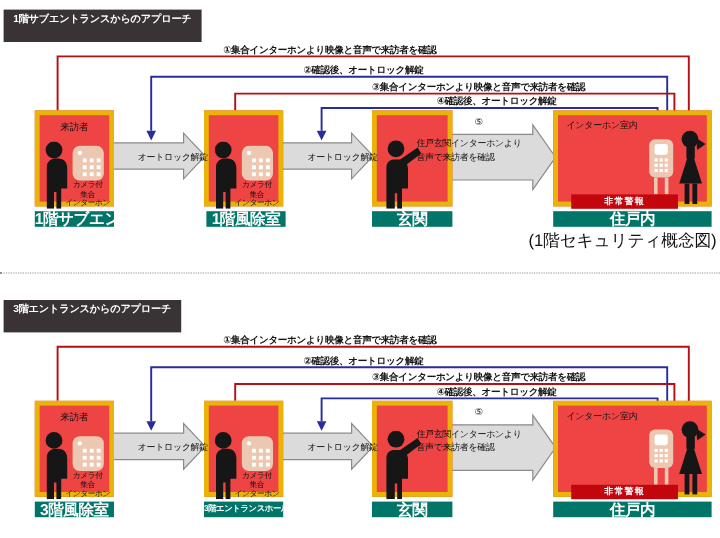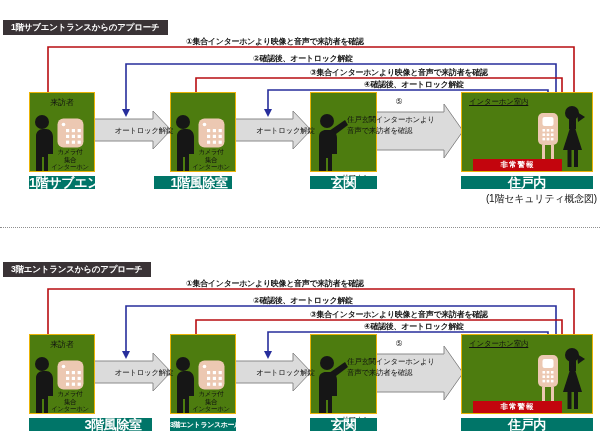--- a/index.html
+++ b/index.html
@@ -5,44 +5,44 @@
   html,body{margin:0;padding:0;}
   body{
     width:600px;height:448px;position:relative;background:#fff;overflow:hidden;
     font-family:"Liberation Sans","DejaVu Sans",sans-serif;color:#111;
   }
   .diagram{position:absolute;left:0;width:600px;}
   #d1{top:4px;height:220px;}
   #d2{top:246px;height:202px;}
   .divider{position:absolute;left:0;top:227px;width:600px;height:0;border-top:1px dotted #8f8f8f;}
   .title{
-    position:absolute;left:3px;top:16px;height:15px;line-height:15px;padding:0 8px;
+    position:absolute;left:3px;top:4px;height:27px;line-height:15px;padding:0 8px;
     background:var(--title-bg);color:#fff;font-size:8.5px;font-weight:bold;letter-spacing:-0.2px;white-space:nowrap;
   }
   .flow-label{position:absolute;font-size:8px;font-weight:bold;letter-spacing:-0.3px;white-space:nowrap;color:#151515;}
   .connectors{position:absolute;left:0;top:0;}
   .lr{stroke:var(--accent-red);stroke-width:1.6;fill:none;}
   .lb{stroke:var(--accent-blue);stroke-width:1.6;fill:none;}
   .ahr{fill:var(--accent-red);stroke:none;}
   .ahb{fill:var(--accent-blue);stroke:none;}
   .barrow{fill:var(--arrow-gray);stroke:#8a8a8a;stroke-width:1;}
-  .sbox{position:absolute;top:88px;height:80px;background:#4d7c0f;border:1px solid #eab308;box-sizing:border-box;}
+  .sbox{position:absolute;top:88px;height:80px;background:#ef4444;border:4px solid #eab308;box-sizing:border-box;}
   .zone{
     position:absolute;top:172px;height:13px;line-height:13px;background:var(--zone-teal);
     color:#fff;font-size:13px;font-weight:bold;text-align:center;letter-spacing:-0.4px;white-space:nowrap;
   }
   .arrow-label{position:absolute;font-size:7.5px;letter-spacing:-0.3px;text-align:center;white-space:nowrap;color:#111;margin-left:26px;}
   .a3-line{position:absolute;font-size:7.5px;letter-spacing:-0.3px;white-space:nowrap;color:#111;}
   .step5-num{position:absolute;font-size:8px;text-align:center;color:#111;}
-  .caption{position:absolute;right:3px;top:188px;font-size:10px;letter-spacing:-0.2px;color:#111;}
+  .caption{position:absolute;right:3px;top:188px;font-size:14px;letter-spacing:-0.2px;color:#111;}
   .visitor-label{position:absolute;left:0;top:4px;width:100%;text-align:center;font-size:8px;letter-spacing:-0.2px;}
   .cam-caption{position:absolute;left:14px;top:55px;width:52px;text-align:center;font-size:6.5px;line-height:7.5px;letter-spacing:-0.4px;}
   .cam-caption span{display:block;}
   .doorphone-label{position:absolute;left:30px;top:80px;width:38px;font-size:7.5px;letter-spacing:-0.3px;}
-  .indoor-label{position:absolute;left:7px;top:4px;font-size:7.5px;letter-spacing:-0.2px;text-decoration:underline;}
+  .indoor-label{position:absolute;left:7px;top:4px;font-size:7.5px;letter-spacing:-0.2px;}
   .alarm{
     position:absolute;left:11px;top:66px;width:89px;height:12px;line-height:12px;
     background:var(--alarm-red);color:#fff;font-size:7.5px;font-weight:bold;text-align:center;letter-spacing:1px;
   }
   .icon{position:absolute;}
   .sil{fill:#161616;}
   .salmon{fill:var(--device-salmon);}
 </style>
 </head>
 <body>
@@ -168,21 +168,21 @@
     <div class="alarm">非常警報</div>
   </div>
 
   <div class="arrow-label" style="left:83px;top:122px;width:70px;">オートロック解錠</div>
   <div class="arrow-label" style="left:226px;top:122px;width:67px;">オートロック解錠</div>
   <div class="step5-num" style="left:344px;top:93px;width:110px;">⑤</div>
   <div class="a3-line" style="left:347px;top:111px;">住戸玄関インターホンより</div>
   <div class="a3-line" style="left:347px;top:122px;">音声で来訪者を確認</div>
 
   <div class="zone" style="left:29px;width:66px;">1階サブエントランス</div>
-  <div class="zone" style="left:154px;width:66px;padding-left:12px;">1階風除室</div>
+  <div class="zone" style="left:172px;width:66px;">1階風除室</div>
   <div class="zone" style="left:310px;width:67px;">玄関</div>
   <div class="zone" style="left:461px;width:132px;">住戸内</div>
 
   <div class="caption">(1階セキュリティ概念図)</div>
 </div>
 
 <div class="divider"></div>
 
 <div class="diagram" id="d2">
   <div class="title">3階エントランスからのアプローチ</div>
@@ -299,18 +299,18 @@
     </svg>
     <div class="alarm">非常警報</div>
   </div>
 
   <div class="arrow-label" style="left:83px;top:122px;width:70px;">オートロック解錠</div>
   <div class="arrow-label" style="left:226px;top:122px;width:67px;">オートロック解錠</div>
   <div class="step5-num" style="left:344px;top:93px;width:110px;">⑤</div>
   <div class="a3-line" style="left:347px;top:111px;">住戸玄関インターホンより</div>
   <div class="a3-line" style="left:347px;top:122px;">音声で来訪者を確認</div>
 
-  <div class="zone" style="left:29px;width:78px;padding-left:45px;">3階風除室</div>
+  <div class="zone" style="left:29px;width:66px;">3階風除室</div>
   <div class="zone" style="left:170px;width:66px;font-size:7px;">3階エントランスホール</div>
   <div class="zone" style="left:310px;width:67px;">玄関</div>
   <div class="zone" style="left:461px;width:132px;">住戸内</div>
 
 </div>
 
 </body></html>

